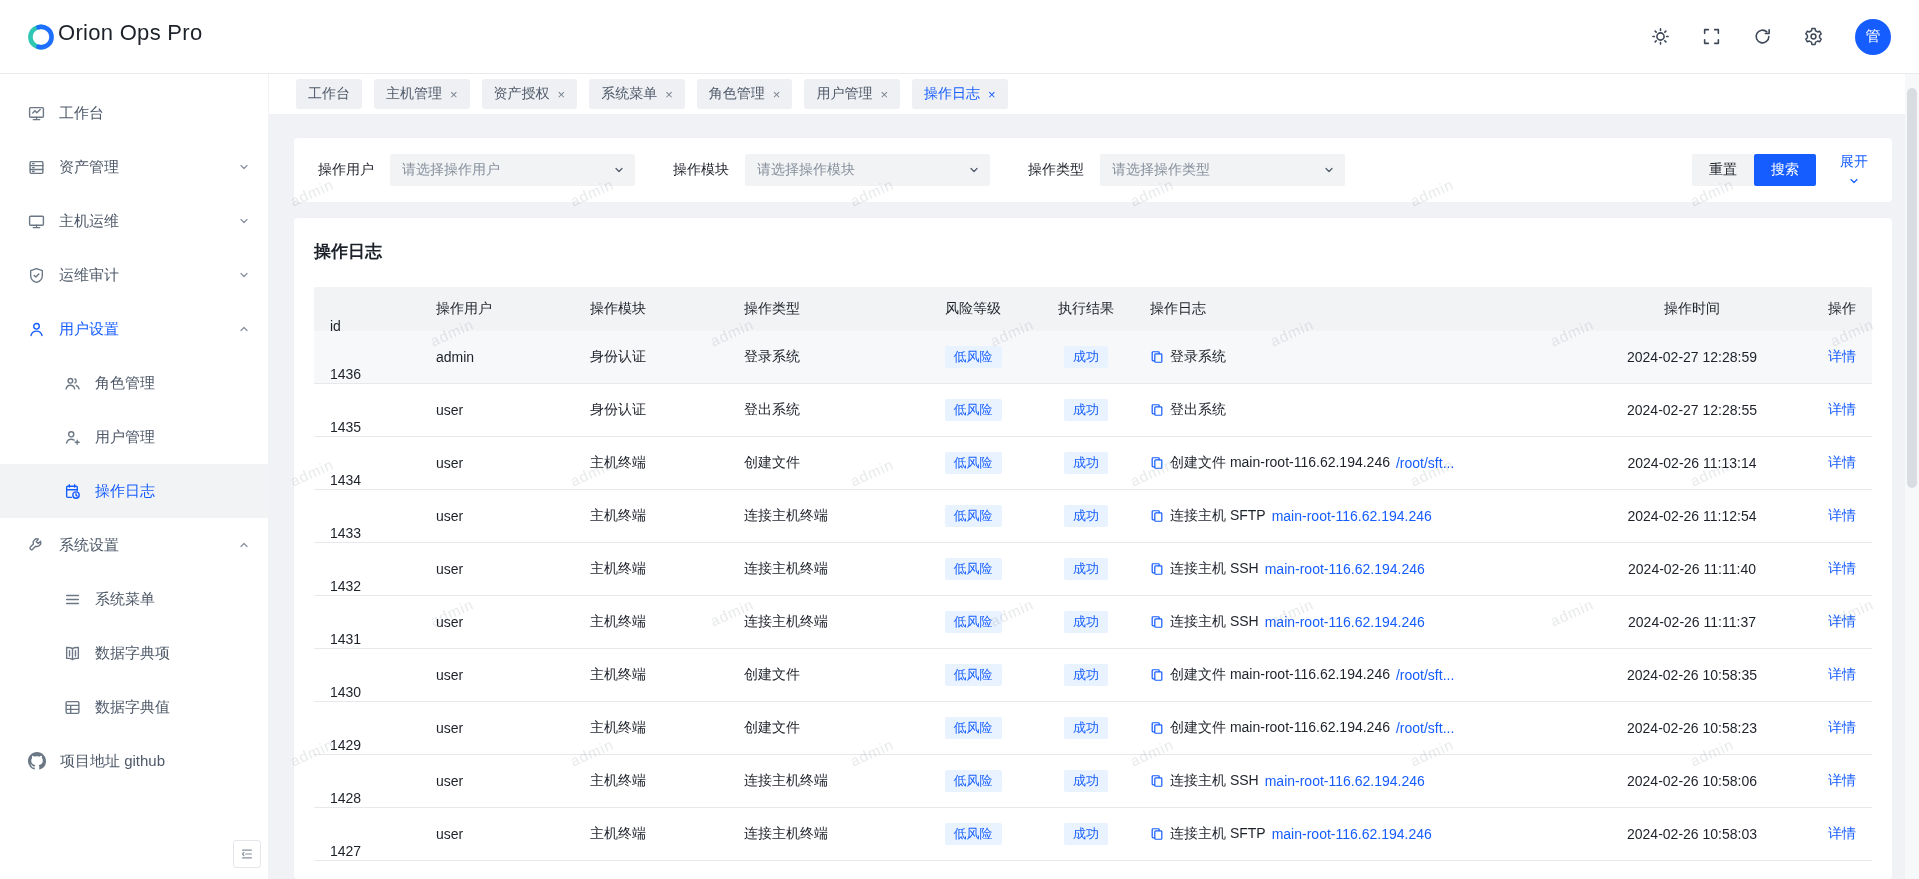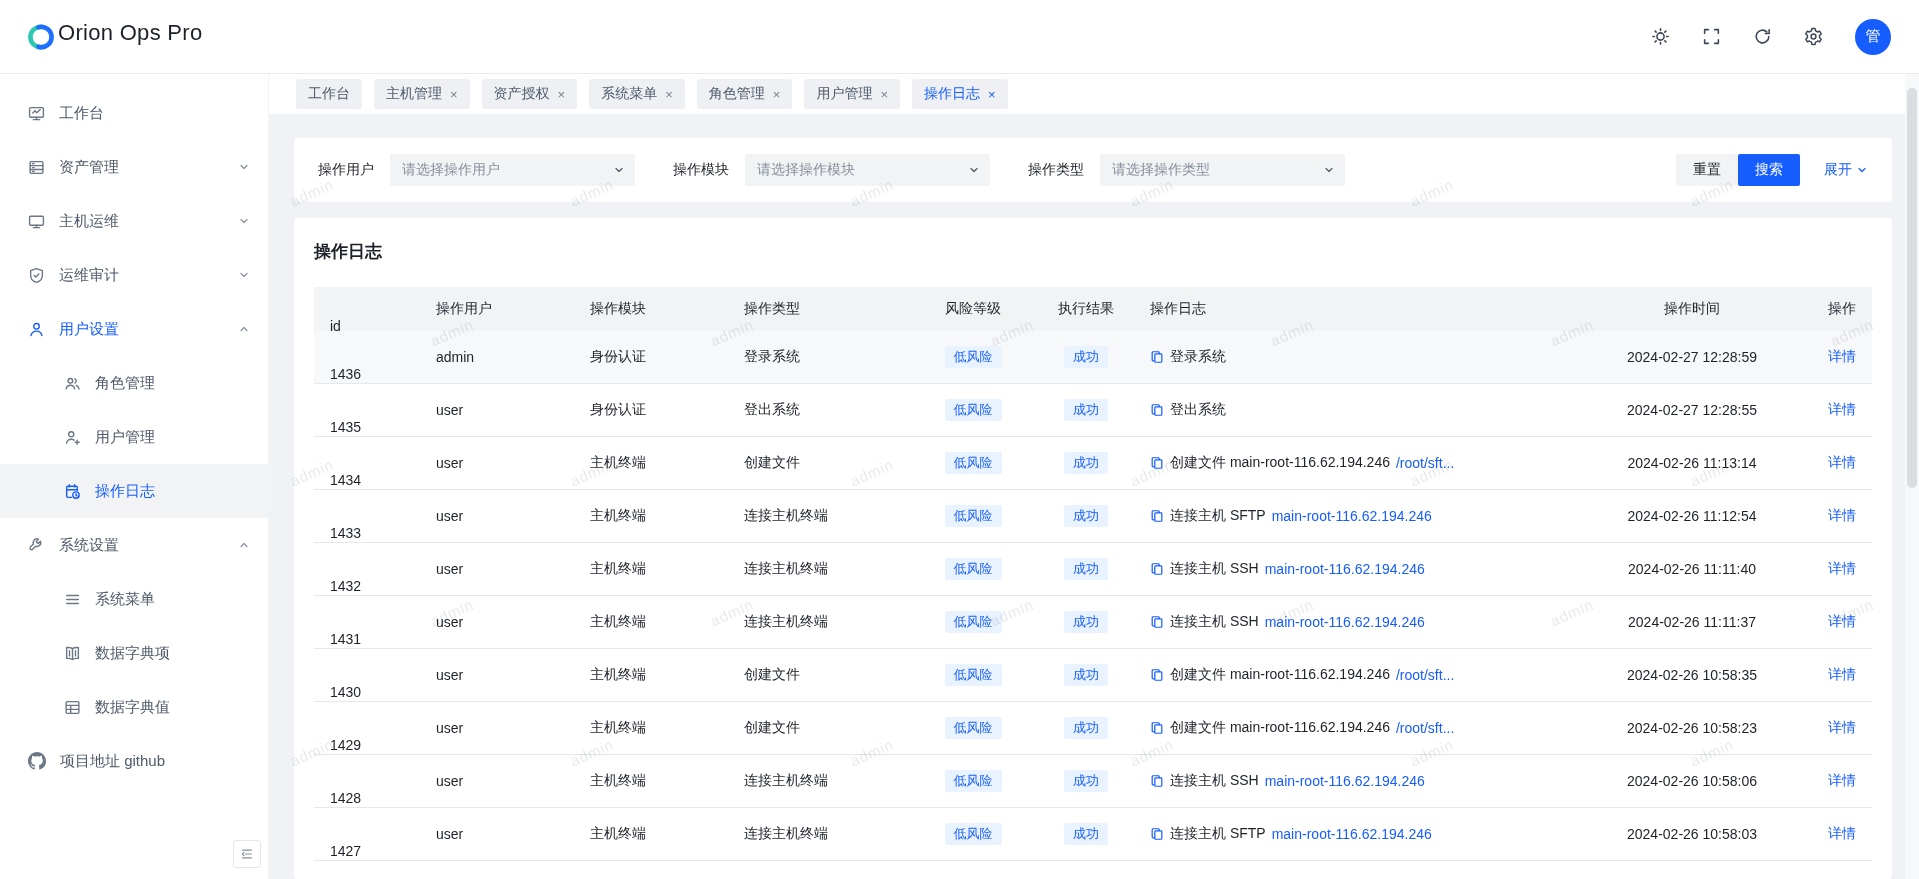--- a/index.html
+++ b/index.html
@@ -81,21 +81,21 @@
   }
   .select .ph { color: #86909c; flex: 1; }
   .select .sel-chev { color: #4e5969; display: inline-flex; }
   .f-actions { margin-left: auto; display: flex; align-items: center; }
   .btn {
     height: 32px; padding: 0 17px; border: none; border-radius: 2px; font-size: 14px;
     cursor: pointer; font-family: inherit;
   }
   .btn-reset { background: #f2f3f5; color: #1d2129; }
   .btn-primary { background: #165dff; color: #fff; }
-  .expand-link { margin-left: 24px; color: #165dff; display: flex; align-items: center; gap: 4px; cursor: pointer; }
+  .expand-link { margin-left: 24px; color: #165dff; display: flex; align-items: center; gap: 4px; cursor: pointer; flex-direction: column; }
 
   
   .table-card { flex: 1; padding: 22px 20px 0 20px; min-height: 0; overflow: hidden; }
   .panel-title { font-size: 17px; font-weight: bold; color: #1d2129; margin-bottom: 24px; }
   .thead {
     display: flex; align-items: center; height: 44px; background: #f2f3f5;
     color: #1d2129; font-weight: 500; border-radius: 2px 2px 0 0;
   }
   .trow { display: flex; align-items: center; height: 53px; border-bottom: 1px solid #e6e8eb; }
   .trow.hover { background: #f7f8fa; }

